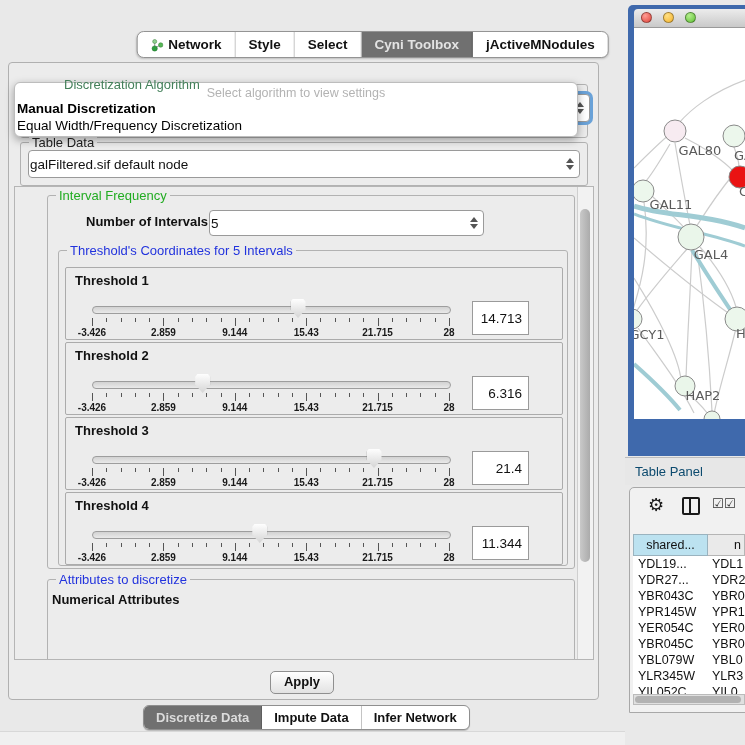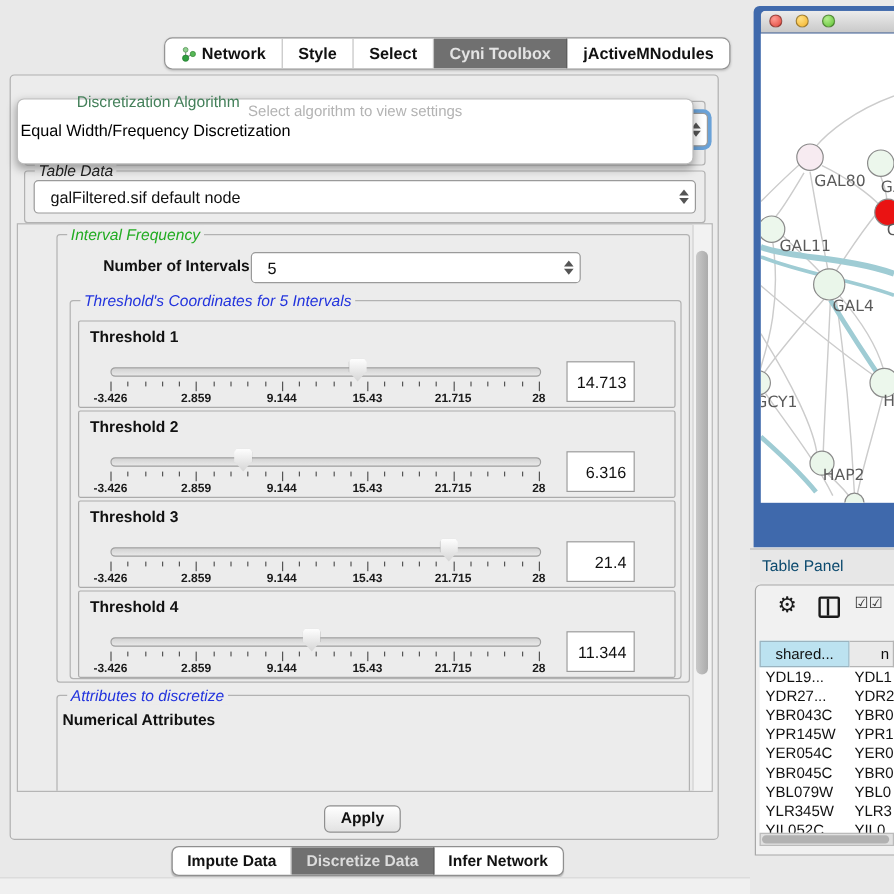--- a/index.html
+++ b/index.html
@@ -9,25 +9,25 @@
   .cp-titlebar{position:absolute;left:0;top:0;width:625px;height:24px;background:#e9e9e9;}
   .cp-title{position:absolute;left:8px;top:4px;font-size:13.5px;color:#222;}
   .win-float{position:absolute;left:600px;top:7px;width:9px;height:9px;border:2px solid #1a1a1a;border-radius:1px;background:transparent;}
   .win-close{position:absolute;left:616px;top:2px;font-size:14px;font-weight:bold;color:#1a1a1a;}
   .toptabs{position:absolute;top:31px;left:50%;transform:translateX(-50%);display:flex;height:25px;border:1px solid #949494;border-radius:7px;overflow:hidden;background:#fff;box-shadow:0 1px 2px rgba(0,0,0,.18);}
   .toptab{display:flex;align-items:center;gap:5px;padding:0 13px;font-size:13.5px;font-weight:600;color:#111;border-right:1px solid #c4c4c4;white-space:nowrap;}
   .toptab:last-child{border-right:none;}
   .toptab.sel{background:var(--seltab);color:#e3e3e3;border-color:#5e5e5e;}
   .outer-panel{position:absolute;left:8px;top:62px;width:589px;height:636px;border:1px solid #b0b0b0;border-radius:4px;background:#ececec;}
   .grpbox{position:absolute;border:1px solid #b2b2b2;border-radius:3px;}
-  .grptitle{position:absolute;top:-8px;left:8px;padding:0 3px;background:#ececec;font-size:13px;white-space:nowrap;font-style:italic;}
+  .grptitle{position:absolute;top:-8px;left:8px;padding:0 3px;background:#ececec;font-size:13px;white-space:nowrap;}
   .t-green{color:var(--green);}
   .t-blue{color:var(--blue);}
   .combo{position:absolute;background:#fff;border:1px solid #9a9a9a;border-radius:4px;font-size:13.5px;display:flex;align-items:center;}
-  .combo .val{flex:1;padding-left:13px;white-space:nowrap;overflow:hidden;}
+  .combo .val{flex:1;padding-left:1px;white-space:nowrap;overflow:hidden;}
   .stepper{width:18px;height:100%;display:flex;flex-direction:column;align-items:center;justify-content:center;gap:2px;}
   .tri-up{width:0;height:0;border-left:4px solid transparent;border-right:4px solid transparent;border-bottom:5px solid #555;}
   .tri-dn{width:0;height:0;border-left:4px solid transparent;border-right:4px solid transparent;border-top:5px solid #555;}
   .focusring{box-shadow:0 0 0 3px var(--focus);}
   .popup{position:absolute;left:14px;top:82px;width:562px;height:53px;background:#fff;border:1px solid #bdbdbd;border-radius:6px;box-shadow:0 3px 8px rgba(0,0,0,.35);z-index:30;overflow:hidden;}
   .popup .hint{margin-top:3px;text-align:center;font-size:12.5px;color:#b3b3b3;}
   .popup .opt{font-size:13.5px;padding:1px 2px;line-height:15px;color:#000;white-space:nowrap;}
   .popup .opt.hi{font-weight:bold;}
   .algo-title{position:absolute;left:64px;top:77px;font-size:13px;color:#44805a;z-index:40;background:transparent;}
   .scrollarea{position:absolute;left:14px;top:186px;width:578px;height:472px;border:1px solid #b5b5b5;background:#ececec;overflow:hidden;}
@@ -113,20 +113,21 @@
     <span class="val"></span>
     <span class="stepper">
         <i class="tri-up"></i>
         <i class="tri-dn"></i>
       </span>
   </div>
   <div class="algo-title">Discretization Algorithm</div>
 
   <div class="popup">
     <div class="hint">Select algorithm to view settings</div>
+    <div class="opt hi">Manual Discretization</div>
     <div class="opt">Equal Width/Frequency Discretization</div>
   </div>
 
   <div class="grpbox" style="left:20px;top:142px;width:566px;height:42px;">
     <span class="grptitle" style="color:#222;">Table Data</span>
   </div>
   <div class="combo" style="left:28px;top:150px;width:550px;height:26px;">
     <span class="val">galFiltered.sif default node</span>
     <span class="stepper">
         <i class="tri-up"></i>
@@ -327,22 +328,22 @@
     </div>
 
     <div class="vscroll">
       <div class="thumb" style="top:22px;height:353px;"></div>
     </div>
   </div>
 
   <div class="apply-btn">Apply</div>
 
   <div class="bottabs" id="bottom-tabs">
+      <div class="bottab sel">Discretize Data</div>
       <div class="bottab">Impute Data</div>
-      <div class="bottab sel">Discretize Data</div>
       <div class="bottab">Infer Network</div>
     </div>
   <div class="bottom-strip"></div>
 
   <div class="net-frame"></div>
   <div class="net-titlebar">
     <span class="light" style="left:7px;background:radial-gradient(circle at 35% 30%,#ff9d94,#e0443a);"></span>
     <span class="light" style="left:29px;background:radial-gradient(circle at 35% 30%,#ffe084,#f5b32c);"></span>
     <span class="light" style="left:51px;background:radial-gradient(circle at 35% 30%,#b5ee8e,#5fc234);"></span>
   </div>

